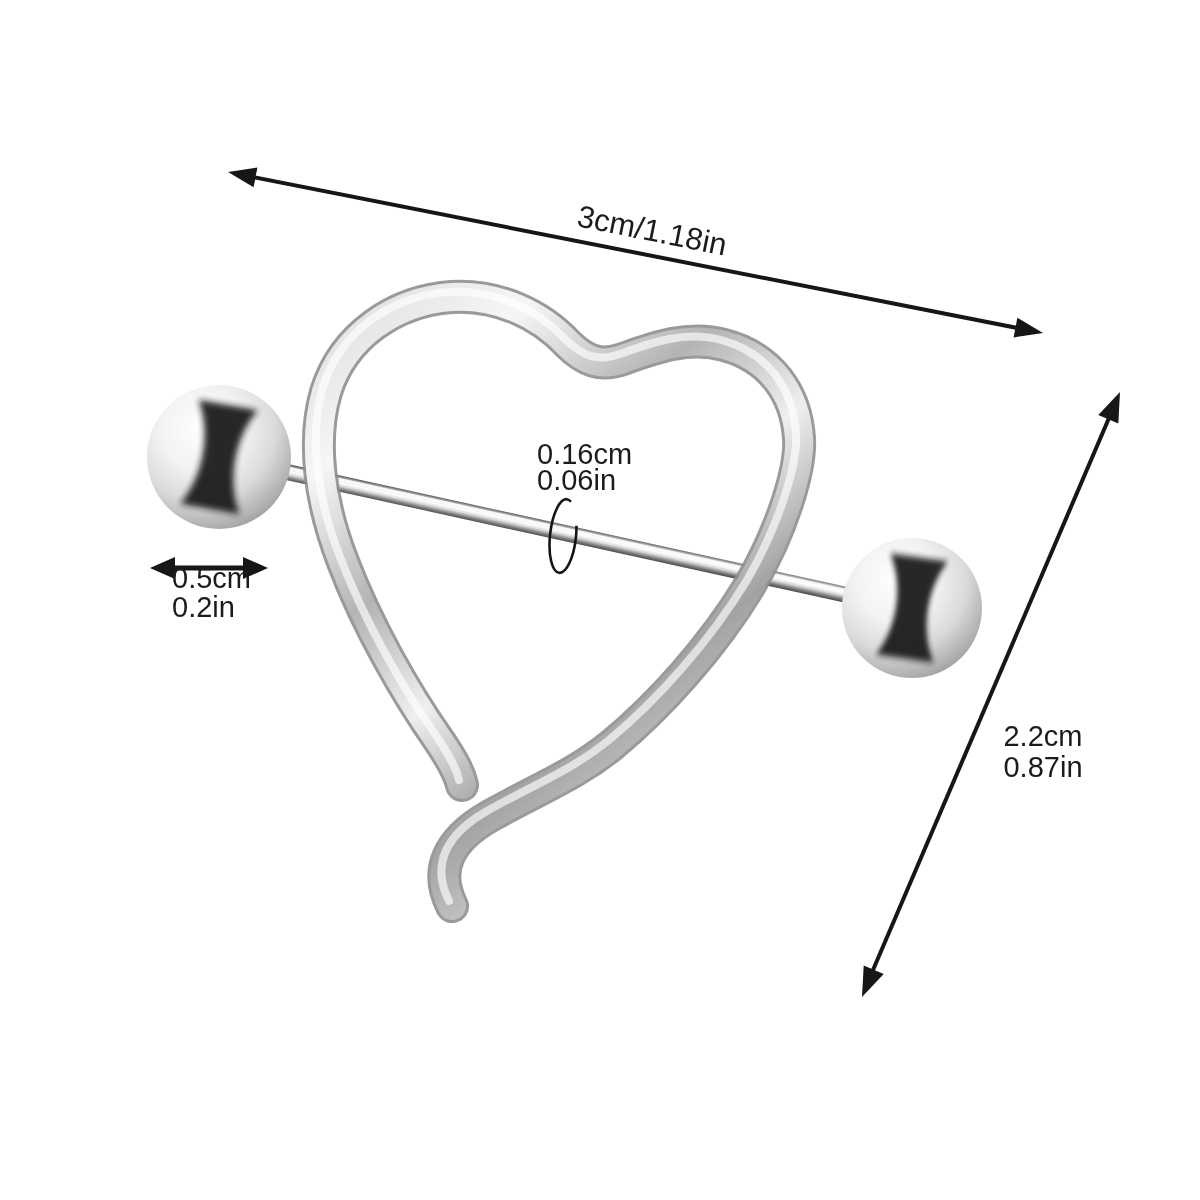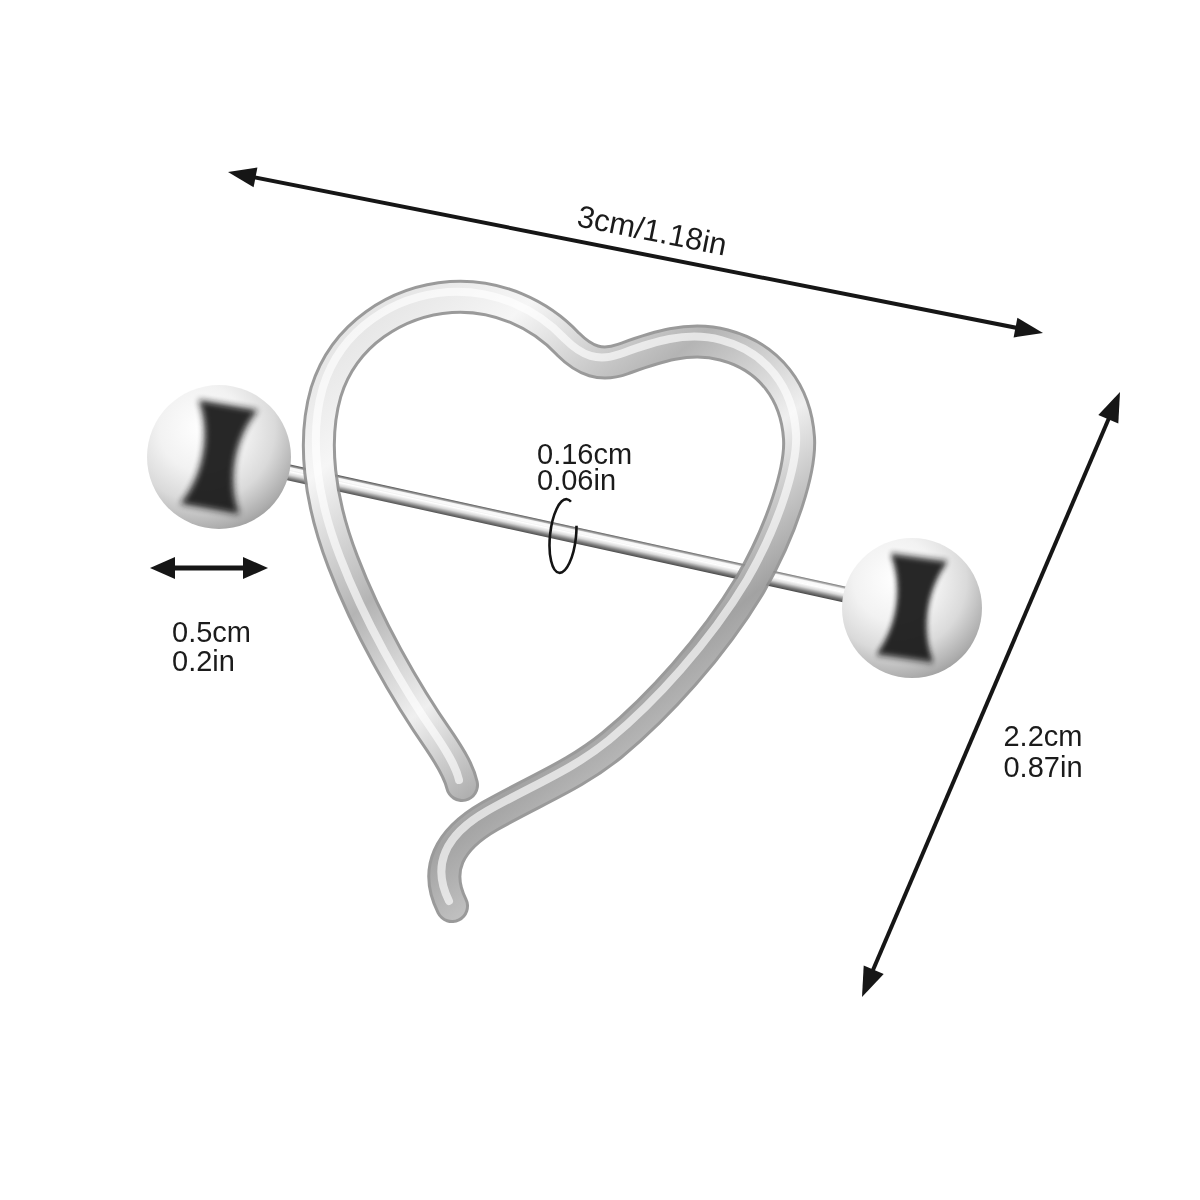--- a/index.html
+++ b/index.html
@@ -18,21 +18,21 @@
     line-height:26px;
     letter-spacing:0px;
     white-space:nowrap;
   }
   .lbl-top{
     left:652px;top:231px;
     font-size:31px;
     transform:translate(-50%,-50%) rotate(11.3deg);
   }
   .lbl-bar{left:525px;top:441px;margin-left:12px;}
-  .lbl-ball{left:172px;top:618px;line-height:29px;}
+  .lbl-ball{left:172px;top:564px;line-height:29px;}
   .lbl-height{left:1043px;top:721px;line-height:31px;transform:translateX(-50%);text-align:left;}
 </style>
 </head>
 <body>
 
 <div class="canvas">
 
   <svg width="1200" height="1200" viewBox="0 0 1200 1200">
     <defs>
       <linearGradient id="barGrad" gradientUnits="userSpaceOnUse" x1="566.7" y1="525.2" x2="563.3" y2="540.8">

